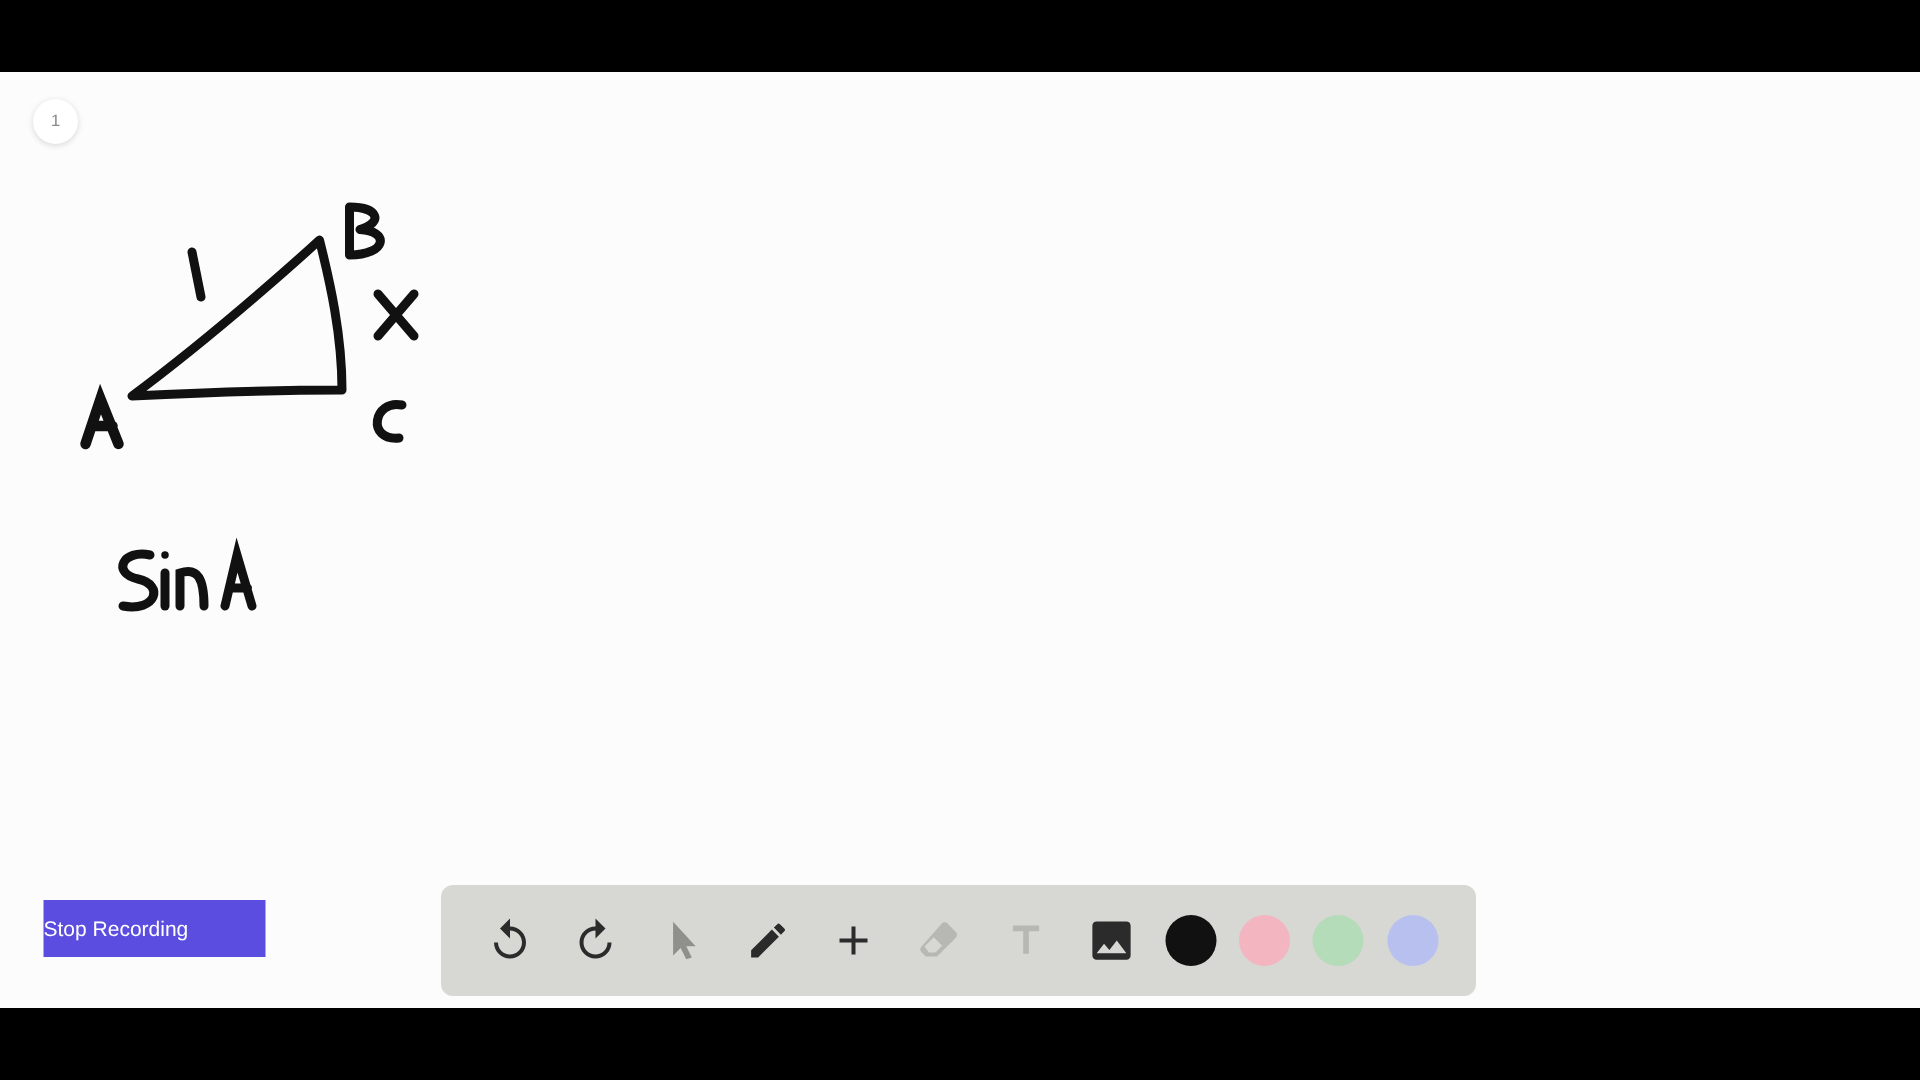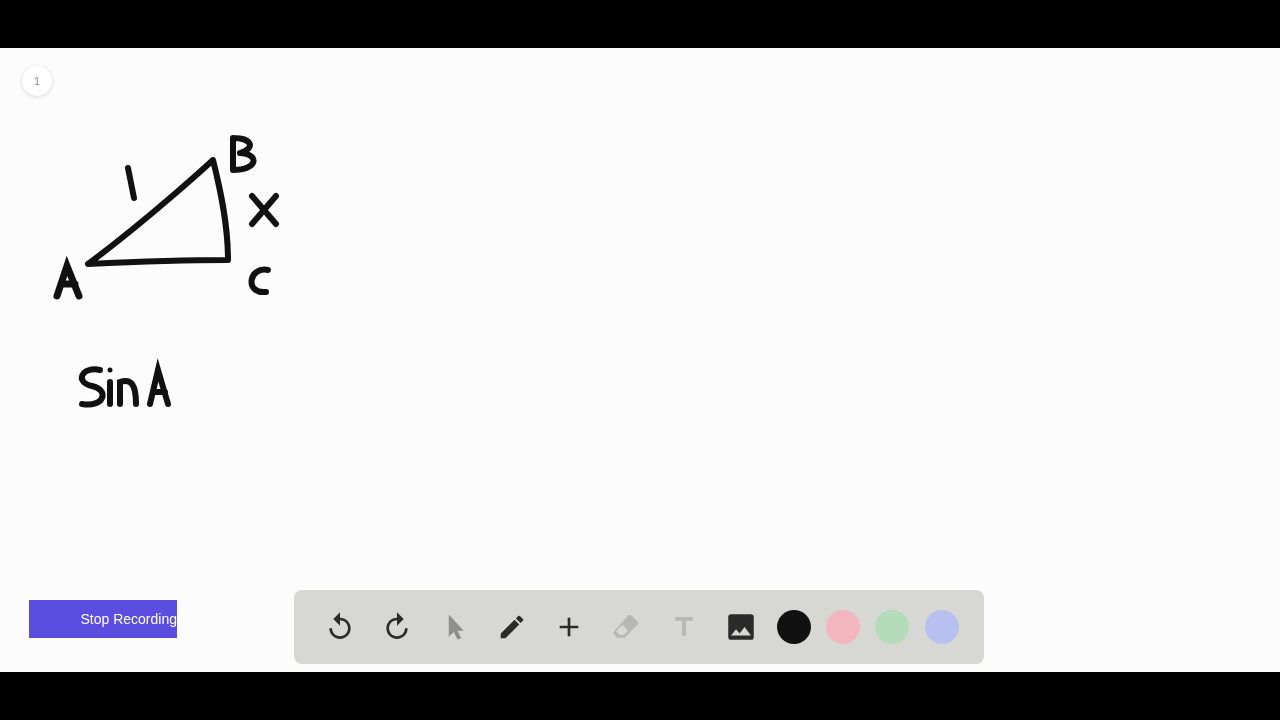--- a/index.html
+++ b/index.html
@@ -42,21 +42,21 @@
     top: 552px;
     width: 148px;
     height: 38px;
     background: #5b4de0;
     color: #fff;
     border: none;
     font-size: 14px;
     cursor: pointer;
     display: flex;
     align-items: center;
-    justify-content: flex-end;
+    justify-content: flex-start;
   }
 
   .toolbar {
     position: absolute;
     left: 294px;
     top: 542px;
     width: 690px;
     height: 74px;
     background: #d7d7d4;
     border-radius: 8px;

